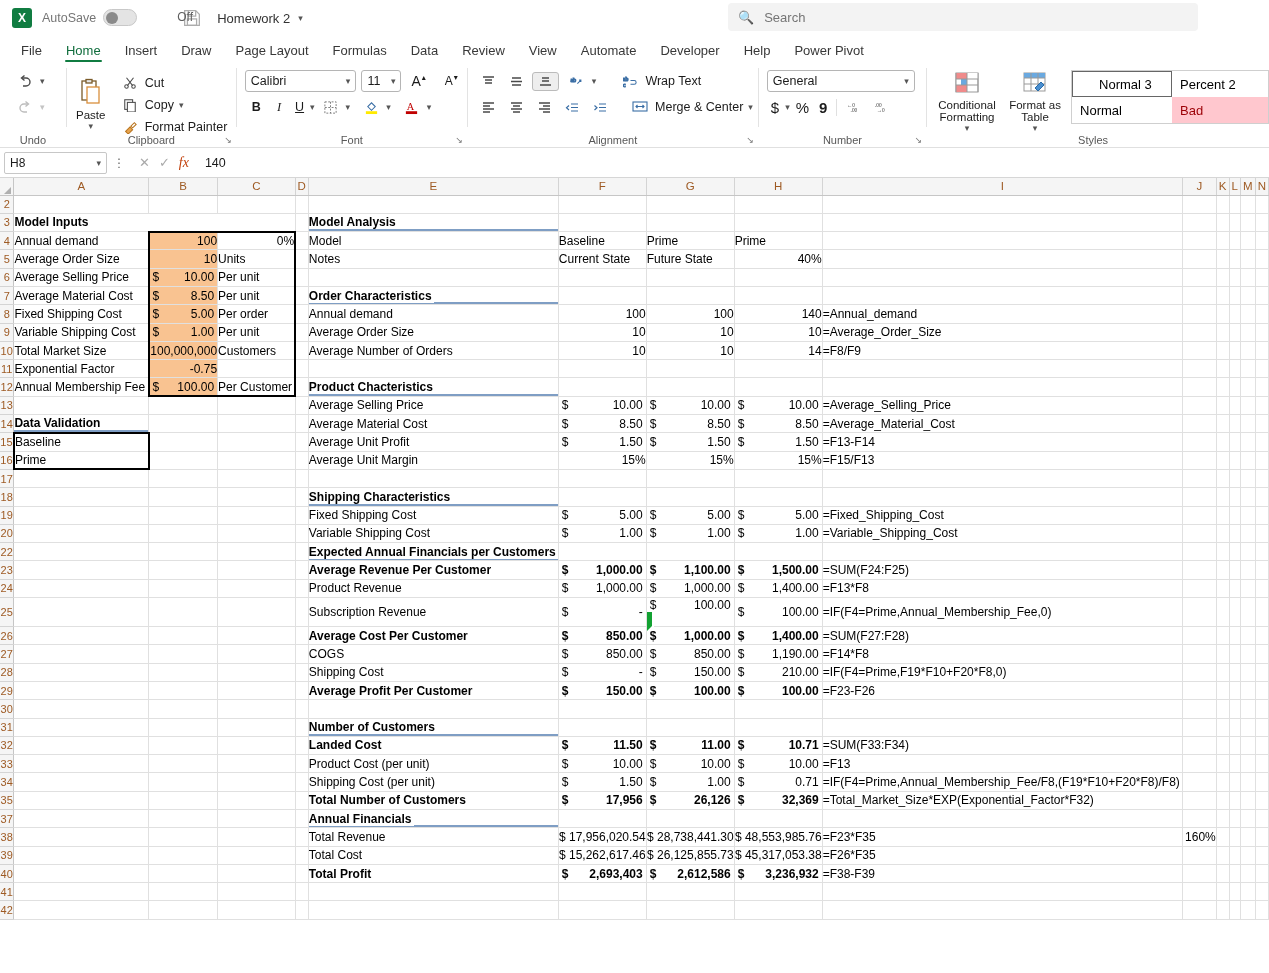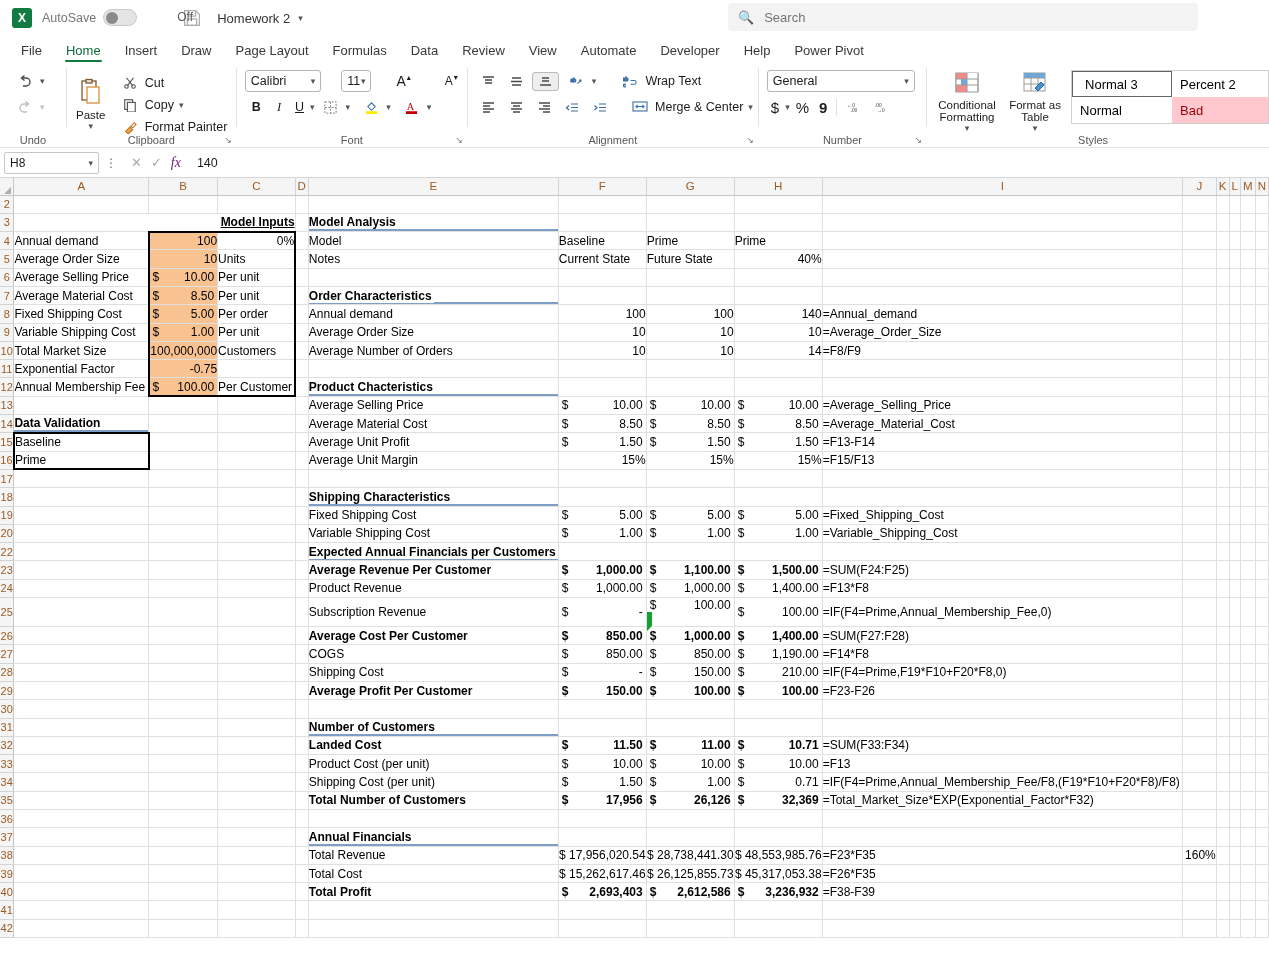--- a/index.html
+++ b/index.html
@@ -91,26 +91,26 @@
     display: flex; align-items: center; justify-content: space-between;
     font-size: 12.5px; color: #1b1b1b; padding: 0 5px; height: 22px;
   }
 
   
   .fbar {
     height: 30px; display: flex; align-items: center; background: #fff;
     padding: 0 4px; gap: 4px; border-bottom: 1px solid #d6d6d6;
   }
   .namebox {
-    width: 95px; height: 22px; border: 1px solid #c7c7c7; border-radius: 2px;
+    width: 103px; height: 22px; border: 1px solid #c7c7c7; border-radius: 2px;
     display: flex; align-items: center; justify-content: space-between;
     padding: 0 5px; font-size: 12px; color: #1b1b1b; background: #fff;
   }
   .fb-btns { display: flex; align-items: center; gap: 9px; padding: 0 8px; color: #a9a9a9; font-size: 13px;}
-  .fx { font-style: italic; font-family: "Liberation Serif", serif; color:#701a75; font-size: 14px;}
+  .fx { font-style: italic; font-family: "Liberation Serif", serif; color:#c2410c; font-size: 14px;}
   .finput {
     flex: 1; height: 22px; font-size: 12.5px; color: #1b1b1b; display: flex;
     align-items: center; padding-left: 4px;
   }
   .vdots { color:#666; font-size:12px; padding:0 2px;}
 
   
   .gridwrap { position: relative; width: 1269px; height: 761px; overflow: hidden; background:#fff; }
   table.grid { border-collapse: collapse; table-layout: fixed; }
   table.grid td, table.grid th { padding: 0; margin: 0; }
@@ -133,21 +133,21 @@
     width: 22px; background: #f5f5f5; color: #9e5a23; font-size: 11px;
     text-align: center; border-right: 1px solid #c6c6c6; border-bottom: 1px solid #d4d4d4;
   }
   td.cell {
     height: 18.3px; border-right: 1px solid #e0e0e0; border-bottom: 1px solid #e0e0e0;
     font-size: 12px; color: #000; white-space: nowrap; overflow: visible;
     position: relative; vertical-align: middle;
   }
   .r { text-align: right; padding-right: 3px; }
   .l { text-align: left;  padding-left: 3px; }
-  .c { text-align: right; text-decoration: underline; }
+  .c { text-align: left; }
   .b { font-weight: bold; }
   .ind { padding-left: 12px; }
   .ovf { overflow: visible; }
   .ovf > span { position: relative; z-index: 3; background: #fff; padding-right:2px;}
 
   
   .sec {
     color: #35507a; font-weight: bold; font-size: 11.5px;
   }
   .secline { box-shadow: inset 0 -2px 0 0 #7f9ec4; }
@@ -283,21 +283,21 @@
           <span>Format Painter</span>
         </div>
       </div>
     </div>
     <div class="gname">Clipboard</div>
     <div class="dlg">↘</div>
   </div>
   <div class="rsep"></div>
 
   <div class="rgroup" style="width:230px;padding-left:8px;">
-    <div class="rrow" style="gap:20px;">
+    <div class="rrow" style="gap:5px;">
       <div class="sel" style="width:122px;">
         <span>Calibri</span>
           <span class="chev">▾</span>
       </div>
       <div class="sel" style="width:43px;">
         <span>11</span>
           <span class="chev">▾</span>
       </div>
       <div class="ritem">
           <span style="font-size:14px">A</span>
@@ -483,21 +483,21 @@
             <rect x="3" y="1" width="21" height="18" fill="#fff" stroke="#999"></rect>
             <rect x="3" y="1" width="21" height="5" fill="#6aa9e0"></rect>
             <path d="M3 6h21M3 12h21M10 1v18M17 1v18" stroke="#999" fill="none"></path>
             <path d="M14 16l6-6 3 3-6 6z" fill="#4a8fd0" stroke="#2a6ca8"></path>
           </svg>
         </span>
         <span style="font-size:11.5px;line-height:12px;text-align:center">Format as Table</span>
         <span class="chev">▾</span>
       </div>
       <div style="border:1px solid #cfcfcf;display:grid;grid-template-columns:100px 96px;grid-template-rows:26px 26px;background:#fff;">
-        <div style="border:1.6px solid #666;display:flex;align-items:center;padding-left:12px;font-size:13px;">Normal 3</div>
+        <div style="border:1.6px solid #666;display:flex;align-items:center;padding-left:26px;font-size:13px;">Normal 3</div>
         <div style="display:flex;align-items:center;padding-left:8px;font-size:13px;">Percent 2</div>
         <div style="display:flex;align-items:center;padding-left:8px;font-size:13px;">Normal</div>
         <div style="display:flex;align-items:center;padding-left:8px;font-size:13px;background:#ffc7ce;color:#9c0006;">Bad</div>
       </div>
     </div>
     <div class="gname" style="left:16px;right:auto;width:300px;">Styles</div>
   </div>
 </div>
 
 <div class="fbar">
@@ -1369,37 +1369,20 @@
             </div>
           </td>
           <td class="cell l ovf"><span>=Total_Market_Size*EXP(Exponential_Factor*F32)</span></td>
           <td class="cell"></td>
           <td class="cell"></td>
           <td class="cell"></td>
           <td class="cell"></td>
           <td class="cell"></td>
         </tr>
         <tr>
-          <td class="rowh">36</td>
-          <td class="cell"></td>
-          <td class="cell"></td>
-          <td class="cell"></td>
-          <td class="cell"></td>
-          <td class="cell"></td>
-          <td class="cell"></td>
-          <td class="cell"></td>
-          <td class="cell"></td>
-          <td class="cell"></td>
-          <td class="cell"></td>
-          <td class="cell"></td>
-          <td class="cell"></td>
-          <td class="cell"></td>
-          <td class="cell"></td>
-        </tr>
-        <tr>
           <td class="rowh">37</td>
           <td class="cell"></td>
           <td class="cell"></td>
           <td class="cell"></td>
           <td class="cell"></td>
           <td class="cell sec secline l ovf"><span>Annual Financials</span></td>
           <td class="cell"></td>
           <td class="cell"></td>
           <td class="cell"></td>
           <td class="cell"></td>

